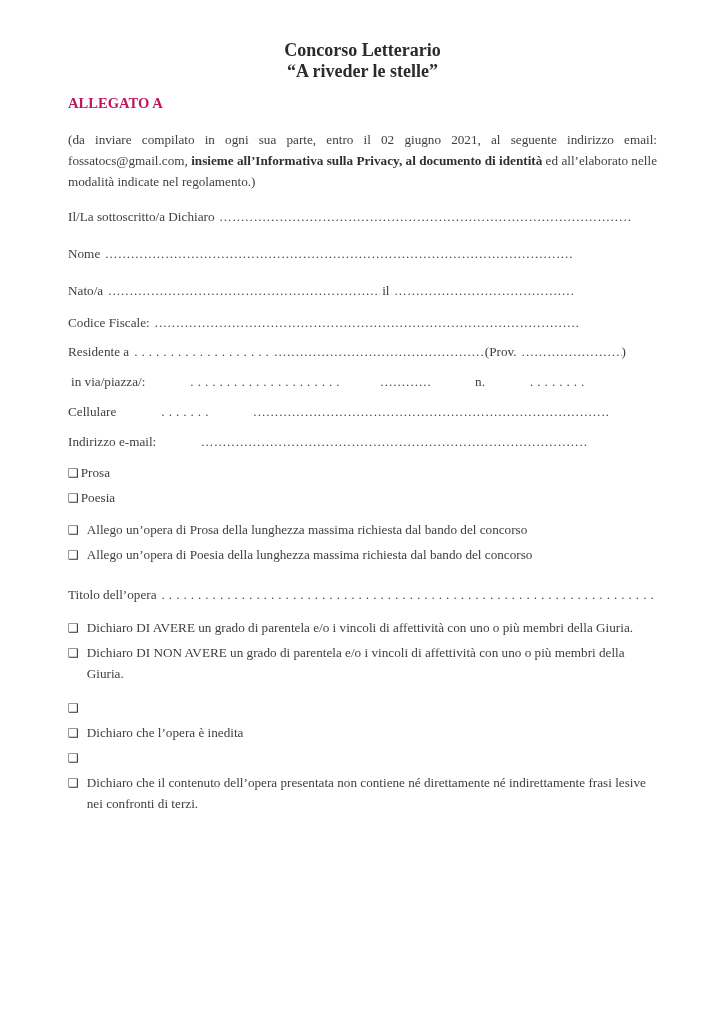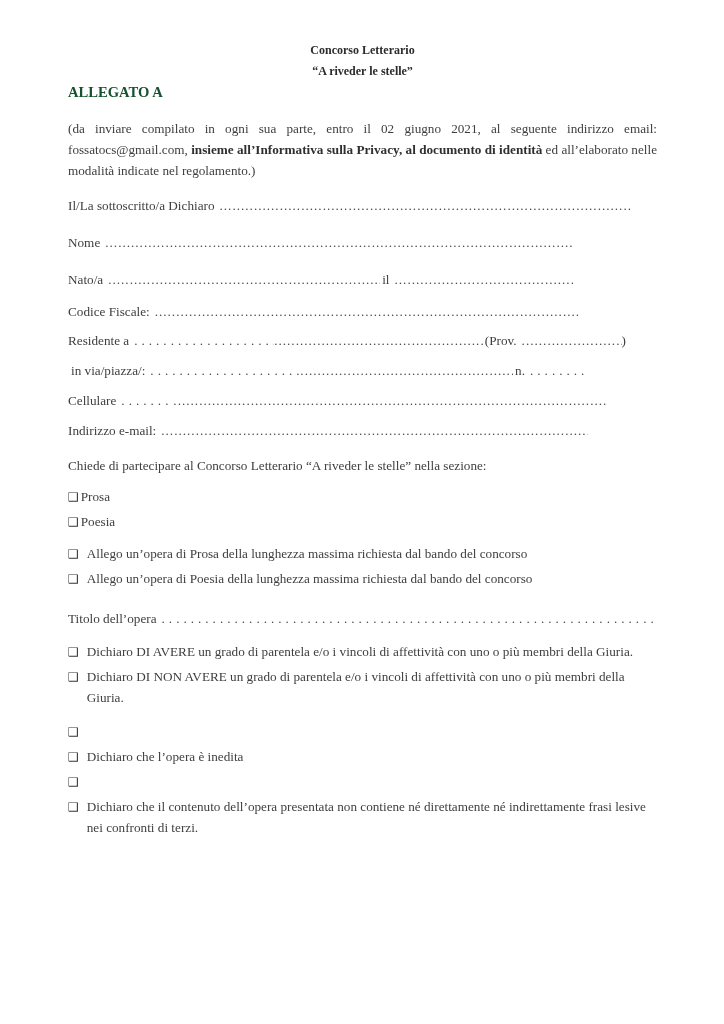--- a/index.html
+++ b/index.html
@@ -8,35 +8,35 @@
     width:724px;height:1024px;
     box-sizing:border-box;
     padding:40px 67px 0 68px;
     background:#ffffff;
     font-family:"Liberation Serif","DejaVu Serif",serif;
     font-size:13.2px;
     color:#3e3e3e;
     overflow:hidden;
   }
   .center{text-align:center;}
-  .doc-title{font-size:12px;font-weight:bold;color:#2b2b2b;line-height:21px;}
-  .allegato{font-size:14.6px;font-weight:bold;color:#14532d;line-height:21px;}
+  .doc-title{font-size:18px;font-weight:bold;color:#2b2b2b;line-height:21px;}
+  .allegato{margin-top:11px;font-size:14.6px;font-weight:bold;color:#be185d;line-height:21px;}
   .scheda{margin-top:10px;font-size:17.6px;font-weight:bold;color:#2b2b2b;line-height:26px;letter-spacing:.4px;}
   .intro{margin-top:15px;line-height:21px;text-align:justify;}
   .intro .b{font-weight:bold;color:#2f2f2f;}
 
   .frow{display:flex;align-items:baseline;white-space:nowrap;line-height:17px;overflow:hidden;}
   .flabel{flex:none;padding-right:5px;}
   .fmid{flex:none;padding:0 5px 0 2px;}
   .dots{overflow:hidden;letter-spacing:1px;color:#4a4a4a;}
   .dsp{letter-spacing:4px;}
   .grow{flex:1 1 0;min-width:0;}
 
   .mt16{margin-top:16px;} .mt20{margin-top:20px;justify-content:space-between;} .mt15{margin-top:15px;}
-  .mt12{margin-top:12px;} .mt13{margin-top:13px;} .mt18{margin-top:18px;}
+  .mt12{margin-top:12px;} .mt13{margin-top:13px;gap:40px;} .mt18{margin-top:18px;}
   .mt21{margin-top:21px;}
 
   .plain{line-height:17px;}
   .citem{display:flex;align-items:flex-start;line-height:21px;margin-top:4px;}
   .cb{flex:none;font-family:"DejaVu Sans","Liberation Sans",sans-serif;font-size:12px;
       color:#333;margin-right:8px;position:relative;top:1px;}
   .cb.tight{margin-right:2px;}
   .ctext{min-width:0;}
   .grp-options{margin-top:12px;}
   .grp-attach{margin-top:11px;}
@@ -100,21 +100,20 @@
     <span class="flabel">Cellulare</span>
     <span class="dots dsp" style="width:52px">..........................................................................................</span>
     <span class="dots grow">................................................................................................................................................................................</span>
   </div>
 
   <div class="frow mt13" style="width:520px">
     <span class="flabel">Indirizzo e-mail:</span>
     <span class="dots grow">................................................................................................................................................................................</span>
   </div>
 
-  <div class="plain mt18">Chiede di partecipare al Concorso Letterario “A riveder le stelle” nella sezione:</div>
 
   <div class="grp-options">
     <div class="citem">
       <span class="cb tight">❑</span>
       <span class="ctext">Prosa</span>
     </div>
     <div class="citem">
       <span class="cb tight">❑</span>
       <span class="ctext">Poesia</span>
     </div>

